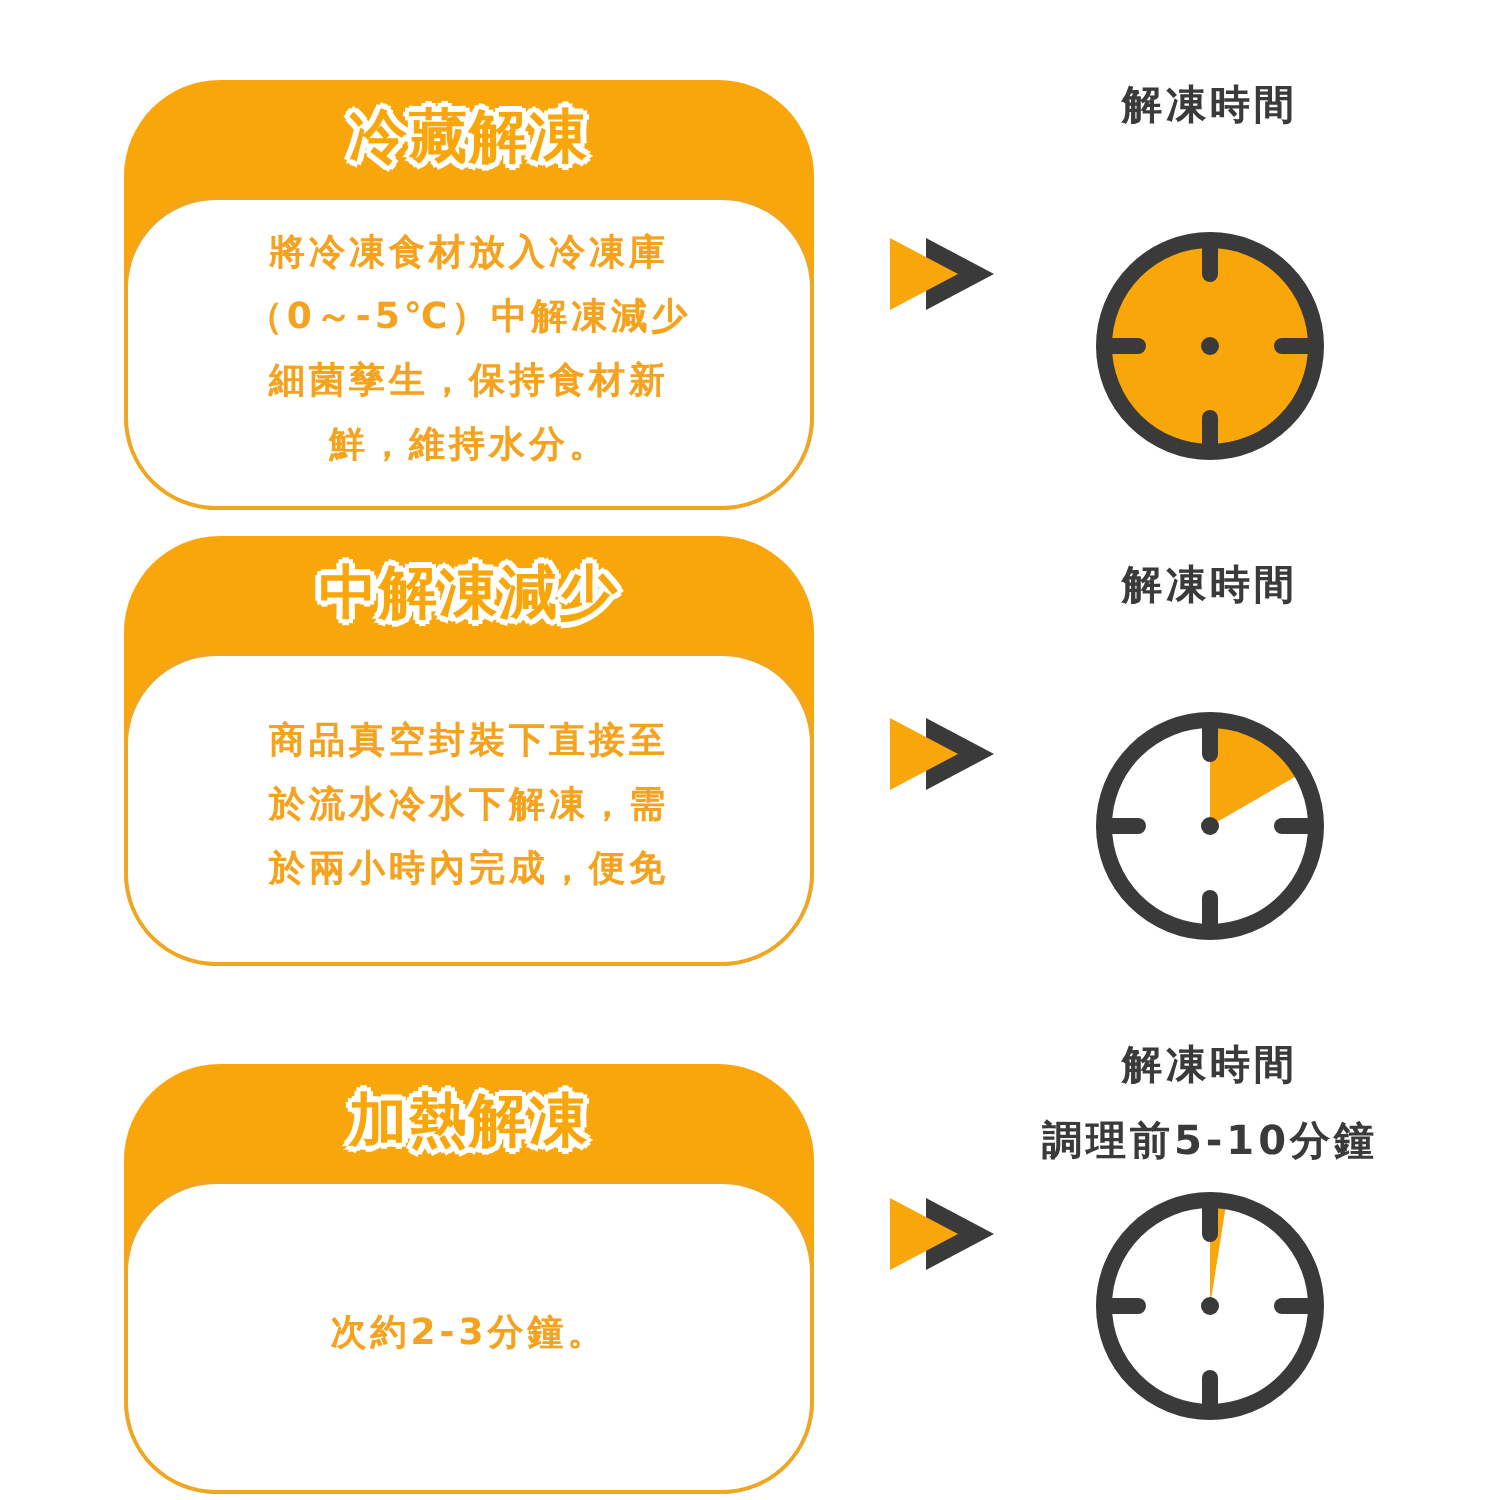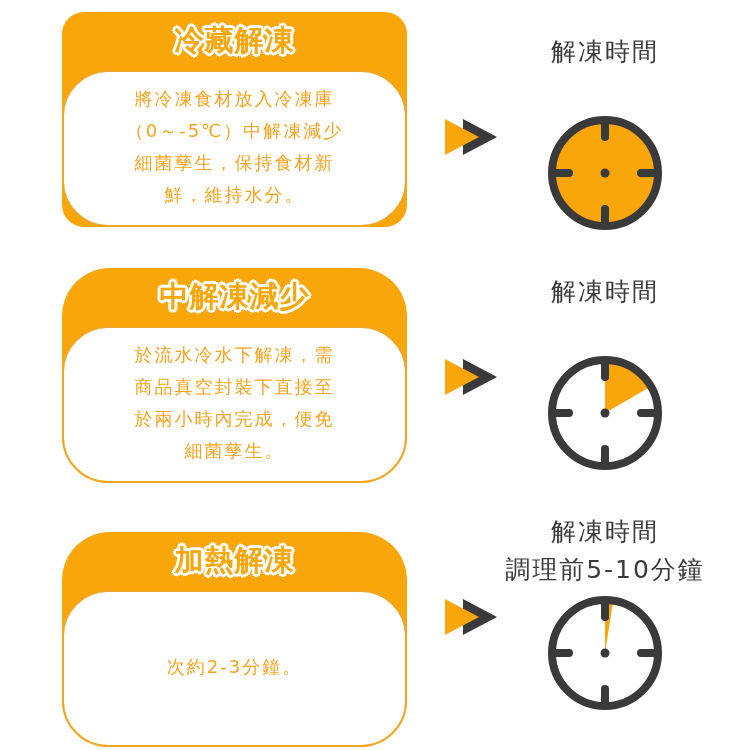--- a/index.html
+++ b/index.html
@@ -20,38 +20,38 @@
       3px 0 0 #fff, -3px 0 0 #fff, 0 3px 0 #fff, 0 -3px 0 #fff;
   }
   .card-body {
     position: absolute; left: 0; right: 0; top: 58px; bottom: 0;
     background: #ffffff; border: 2px solid #f0a623; border-radius: 46px;
     box-sizing: border-box;
     display: flex; align-items: center; justify-content: center;
   }
   .card-text {
     width: 260px; text-align: center; color: #f5a31f;
-    font-size: 18px; font-weight: normal; line-height: 32px; letter-spacing: 2px;
+    font-size: 18px; font-weight: bold; line-height: 32px; letter-spacing: 2px;
     margin-top: -4px;
   }
   .card-text div { white-space: nowrap; }
 
   .arrow { position: absolute; left: 445px; width: 52px; height: 36px; }
 
   .label {
     position: absolute; left: 495px; width: 220px; text-align: center;
-    color: #3a3a3a; font-weight: normal; font-size: 25px; letter-spacing: 2px;
+    color: #3a3a3a; font-weight: bold; font-size: 20px; letter-spacing: 2px;
     line-height: 38px;
   }
   .clock { position: absolute; left: 545px; width: 120px; height: 120px; }
 </style>
 </head>
 <body>
 
-<div class="card" style="top:12px;border-radius:22px;">
+<div class="card" style="top:40px;">
   <div class="card-title">冷藏解凍</div>
   <div class="card-body">
     <div class="card-text">
       <div>將冷凍食材放入冷凍庫</div>
       <div>（0～-5℃）中解凍減少</div>
       <div>細菌孳生，保持食材新</div>
       <div>鮮，維持水分。</div>
     </div>
   </div>
 </div>
@@ -72,24 +72,23 @@
   <line x1="60" y1="96" x2="60" y2="112" stroke="#3a3a3a" stroke-width="8" stroke-linecap="round"></line>
   <line x1="8" y1="60" x2="24" y2="60" stroke="#3a3a3a" stroke-width="8" stroke-linecap="round"></line>
   <line x1="96" y1="60" x2="112" y2="60" stroke="#3a3a3a" stroke-width="8" stroke-linecap="round"></line>
   <circle cx="60" cy="60" r="4.5" fill="#3a3a3a"></circle>
 </svg>
 
 <div class="card" style="top:268px;">
   <div class="card-title">中解凍減少</div>
   <div class="card-body">
     <div class="card-text">
+      <div>商品真空封裝下直接至</div>
       <div>於流水冷水下解凍，需</div>
-      <div>商品真空封裝下直接至</div>
       <div>於兩小時內完成，便免</div>
-      <div>細菌孳生。</div>
     </div>
   </div>
 </div>
 
 <svg class="arrow" style="top:359px;" viewBox="0 0 52 36">
   <polygon points="18,0 52,18 18,36" fill="#3a3a3a"></polygon>
   <polygon points="0,0 34,18 0,36" fill="#f9a60a"></polygon>
 </svg>
 
 <div class="label" style="top:273px;">

